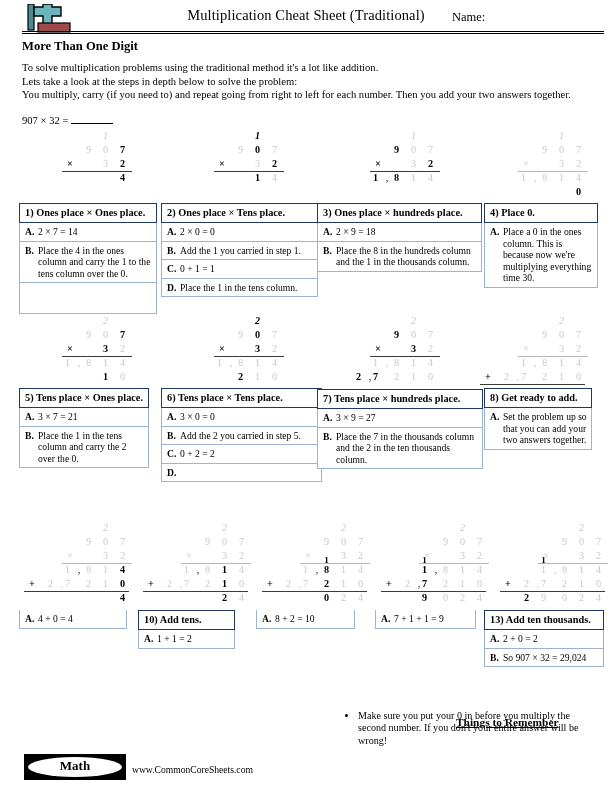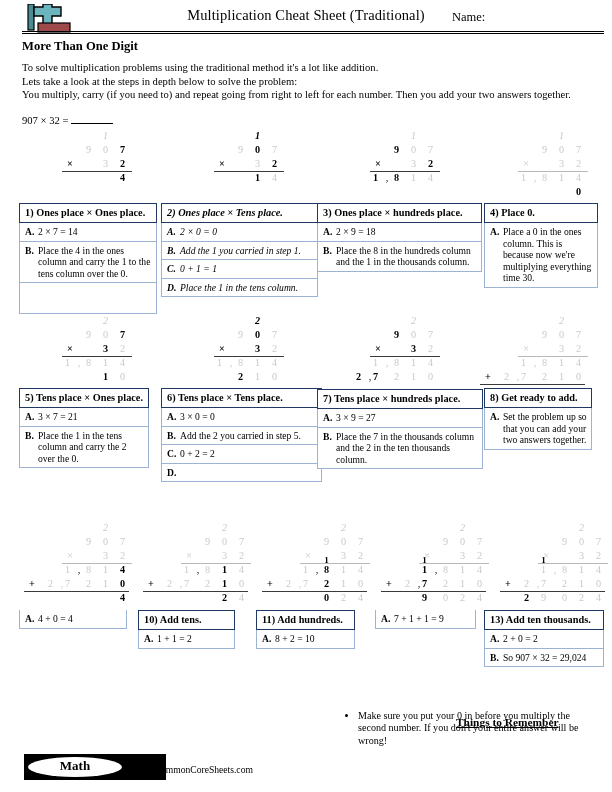--- a/index.html
+++ b/index.html
@@ -82,21 +82,21 @@
     position:absolute; left:356px; top:710px; width:228px;
     font-size:10.1px; line-height:12.4px;
   }
   .ttr-list li { margin-left:-16px; }
   .ttr-list ul { padding-left:18px; margin:0; }
 
   
   .footer { position:absolute; left:0; top:752px; width:612px; height:40px; }
   .footer-badge {
     position:absolute; left:24px; top:2px;
-    width:102px; height:26px; background:#000;padding-left:40px;
+    width:102px; height:26px; background:#000;
   }
   .footer-ellipse {
     position:absolute; left:4px; top:3px; width:94px; height:20px;
     background:#fff; border-radius:50%;
   }
   .footer-badge-text {
     position:absolute; left:0; top:4px; width:102px;
     text-align:center; font-size:13px; font-weight:bold; color:#000;
   }
   .footer-url {
@@ -178,21 +178,21 @@
           <span class="dg" style="left: 55px;">3</span>
           <span class="dg on" style="left: 72px;">2</span>
           <div class="bar on" style="left: 18px; width: 70px; top: 13px;"></div>
         </div>
         <div class="mline">
           <span class="dg on" style="left: 55px;">1</span>
           <span class="dg" style="left: 72px;">4</span>
         </div>
       </div>
     </div>
-    <div class="box" style="width: 157px; left: 161px; top: 203px; font-style: italic;">
+    <div class="box" style="width: 157px; left: 161px; top: 203px;">
       <div class="box-head">2) Ones place × Tens place.</div>
       <div class="box-row">
         <span class="lt">A.</span>
         <span class="tx">2 × 0 = 0</span>
       </div>
       <div class="box-row">
         <span class="lt">B.</span>
         <span class="tx">Add the 1 you carried in step 1.</span>
       </div>
       <div class="box-row">
@@ -574,21 +574,20 @@
           <div class="bar on" style="left: -20px; width: 105px; top: 13px;"></div>
         </div>
         <div class="mline">
           <span class="dg on" style="left: 38px;">0</span>
           <span class="dg" style="left: 55px;">2</span>
           <span class="dg" style="left: 72px;">4</span>
         </div>
       </div>
     </div>
     <div class="box" style="width: 99px; left: 256px; top: 610px;">
-      <div class="box-head">11) Add hundreds.</div>
       <div class="box-row">
         <span class="lt">A.</span>
         <span class="tx">8 + 2 = 10</span>
       </div>
     </div>
     <div class="cell" style="left: 401px; top: 522px; position: absolute;">
       <div class="math">
         <div class="mline">
           <span class="dg carry" style="left: 55px;">2</span>
         </div>

